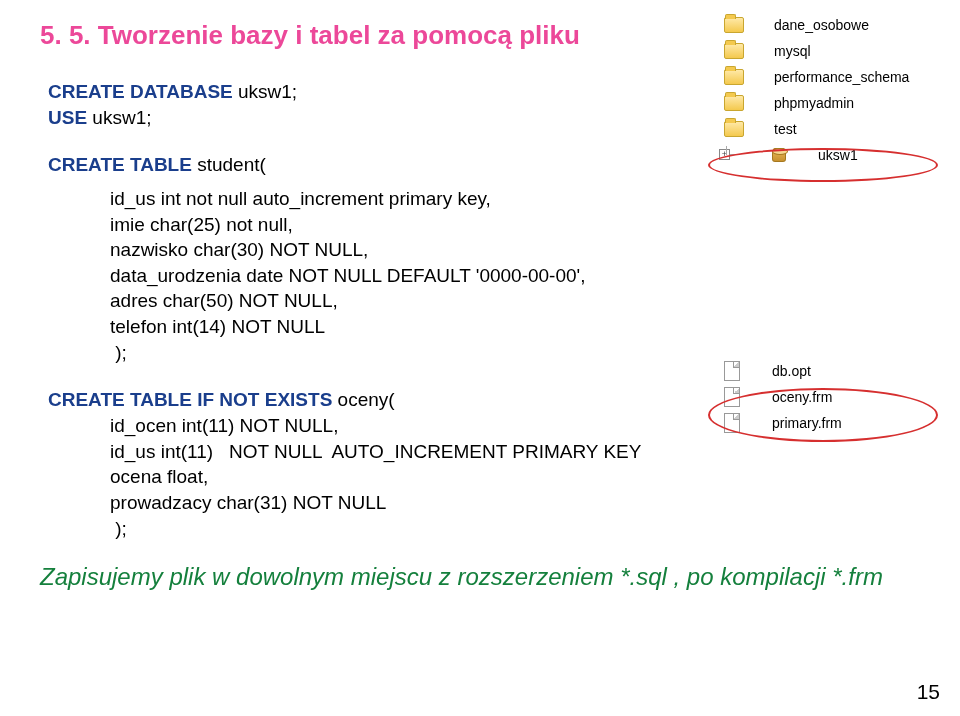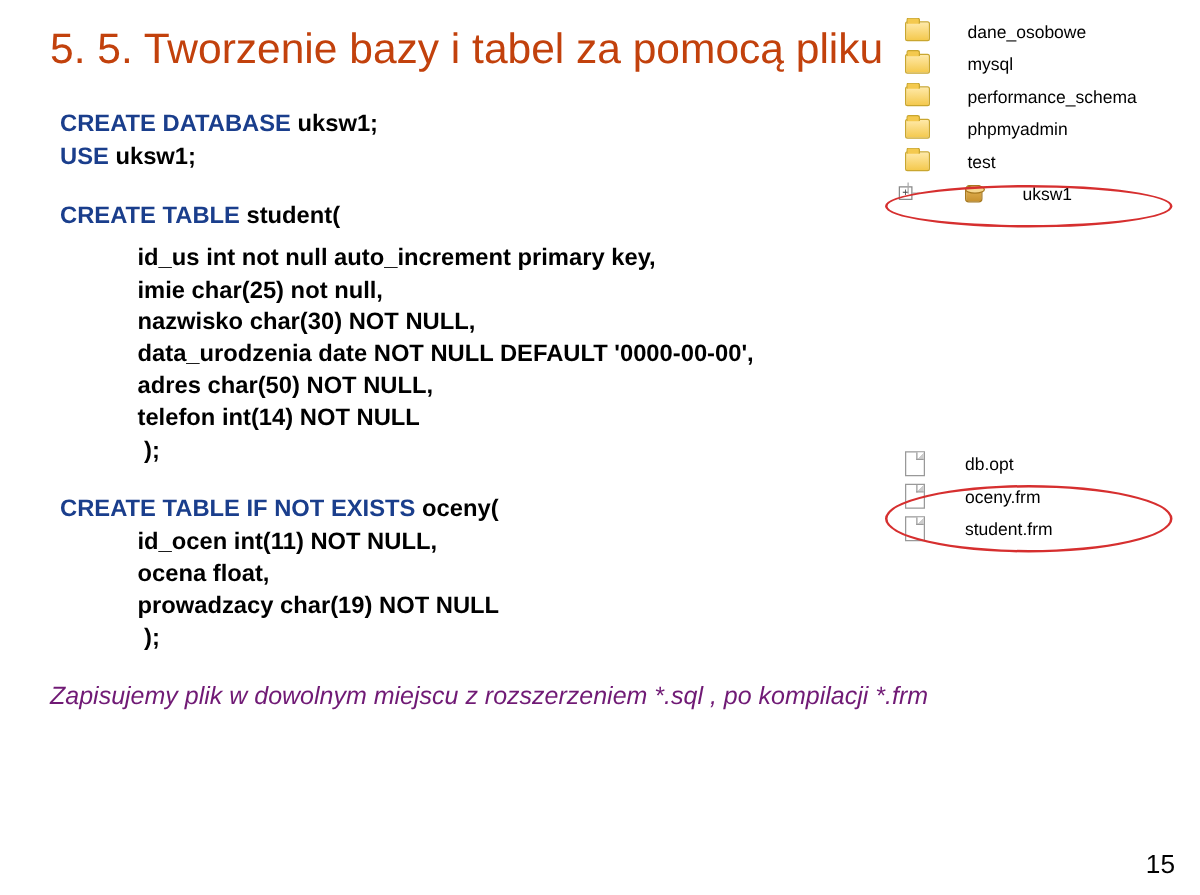--- a/index.html
+++ b/index.html
@@ -9,40 +9,40 @@
     background: #fff;
     font-family: Arial, Helvetica, sans-serif;
     position: relative;
     overflow: hidden;
   }
   .page {
     position: relative;
     padding: 20px 40px;
   }
   h1 {
-    color: #c2410c;
-    font-size: 34px;
-    font-weight: normal;
+    color: #ec4899;
+    font-size: 26px;
+    font-weight: bold;
     margin-bottom: 28px;
   }
   .code-block {
     color: #1a3e8c;
     font-size: 19px;
     line-height: 1.35;
     margin-bottom: 22px;
     font-weight: bold;
   }
-  .code-block .black { color: #000; font-weight: bold; }
+  .code-block .black { color: #000; font-weight: normal; }
   .code-line { white-space: pre; }
   .indent { margin-left: 70px; }
   .indent2 { margin-left: 8px; }
   .footer {
-    color: #701a75;
+    color: #15803d;
     font-style: italic;
-    font-size: 20px;
+    font-size: 24px;
     margin-top: 10px;
   }
   .page-num {
     position: absolute;
     bottom: 12px;
     right: 20px;
     font-size: 21px;
     color: #000000;
   }
 
@@ -179,22 +179,23 @@
     <div class="code-line indent"><span class="black">nazwisko char(30) NOT NULL,</span></div>
     <div class="code-line indent"><span class="black">data_urodzenia date NOT NULL DEFAULT '0000-00-00',</span></div>
     <div class="code-line indent"><span class="black">adres char(50) NOT NULL,</span></div>
     <div class="code-line indent"><span class="black">telefon int(14) NOT NULL</span></div>
     <div class="code-line indent"><span class="black"> );</span></div>
   </div>
 
   <div class="code-block">
     <div class="code-line indent2"><span>CREATE TABLE IF NOT EXISTS </span><span class="black">oceny(</span></div>
     <div class="code-line indent"><span class="black">id_ocen int(11) NOT NULL,</span></div>
+    <div class="code-line indent"><span class="black">id_us int(11)   NOT NULL  AUTO_INCREMENT PRIMARY KEY</span></div>
     <div class="code-line indent"><span class="black">ocena float,</span></div>
-    <div class="code-line indent"><span class="black">prowadzacy char(19) NOT NULL</span></div>
+    <div class="code-line indent"><span class="black">prowadzacy char(31) NOT NULL</span></div>
     <div class="code-line indent"><span class="black"> );</span></div>
   </div>
 
   <div class="footer">Zapisujemy plik w dowolnym miejscu z rozszerzeniem *.sql , po kompilacji *.frm</div>
 </div>
 
 <div class="page-num">15</div>
 
 <div class="folder-list">
   <div class="file-item">
@@ -232,18 +233,18 @@
   <div class="file-item">
     <span class="file-icon"></span>
     <span>db.opt</span>
   </div>
   <div class="file-item">
     <span class="file-icon"></span>
     <span>oceny.frm</span>
   </div>
   <div class="file-item">
     <span class="file-icon"></span>
-    <span>student.frm</span>
+    <span>primary.frm</span>
   </div>
 </div>
 
 <div class="ellipse ell1"></div>
 <div class="ellipse ell2"></div>
 
 </body></html>

